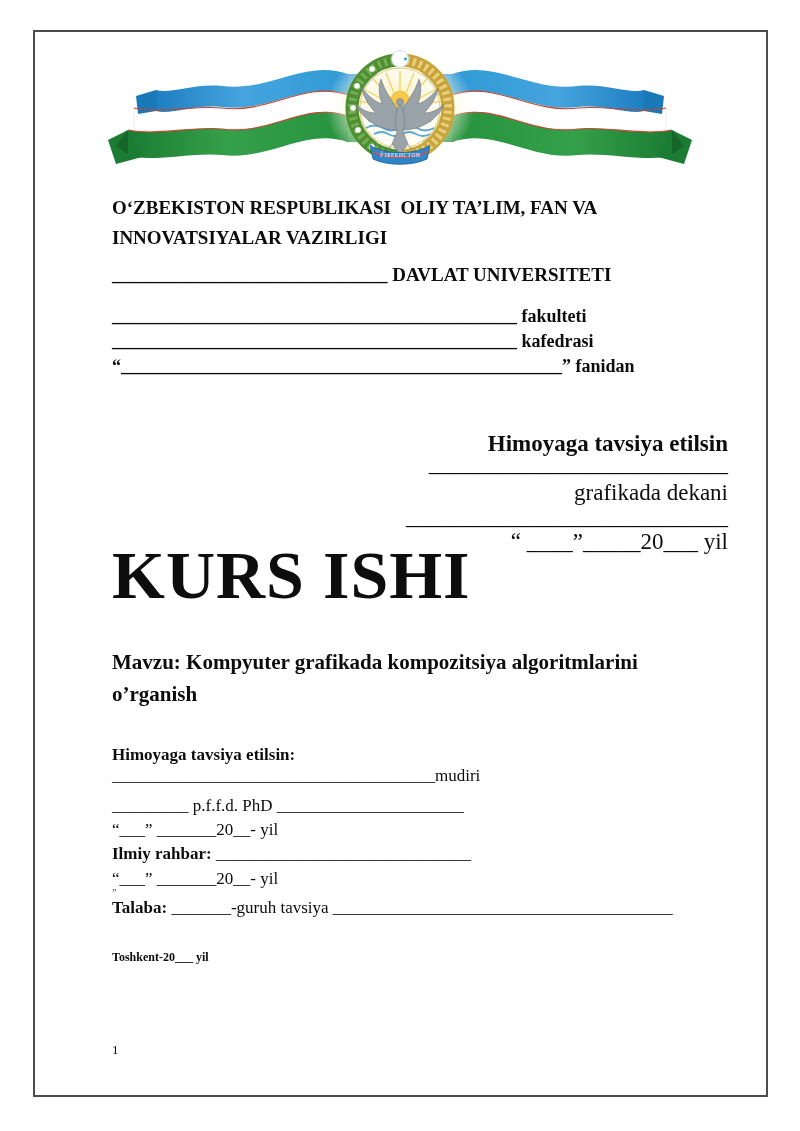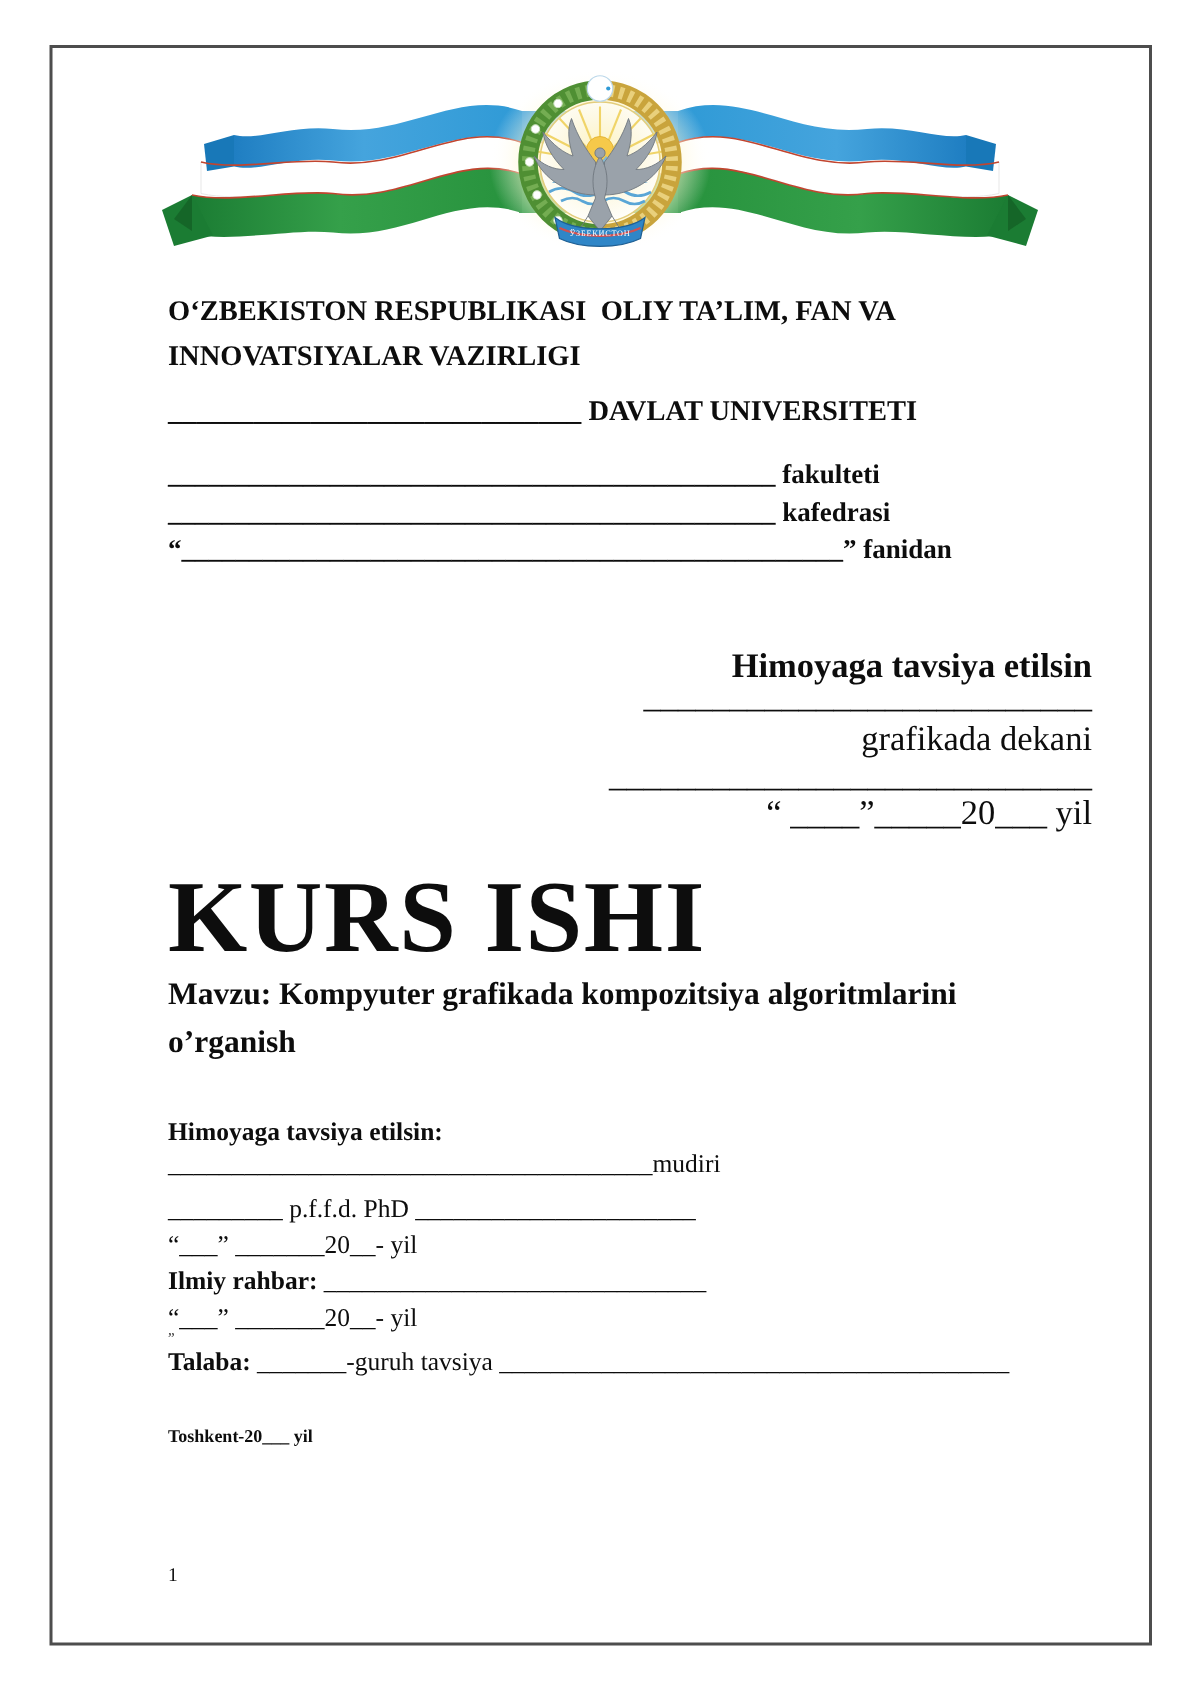--- a/index.html
+++ b/index.html
@@ -150,21 +150,21 @@
 <div class="line centered blankline" style="top:306px">_____________________________________________ fakulteti</div>
 <div class="line centered blankline" style="top:331px">_____________________________________________ kafedrasi</div>
 <div class="line centered blankline" style="top:356px">“_________________________________________________” fanidan</div>
 
 <div class="line right-block b" style="top:431px">Himoyaga tavsiya etilsin</div>
 <div class="line right-block" style="top:451px">__________________________</div>
 <div class="line right-block" style="top:480px">grafikada dekani</div>
 <div class="line right-block" style="top:504px">____________________________</div>
 <div class="line right-block" style="top:529px">“ ____”_____20___ yil</div>
 
-<div class="line centered doc-title" style="top:572px">KURS ISHI</div>
+<div class="line centered doc-title" style="top:536px">KURS ISHI</div>
 <div class="line centered topic" style="top:650px">Mavzu: Kompyuter grafikada kompozitsiya algoritmlarini</div>
 <div class="line centered topic" style="top:682px">o’rganish</div>
 
 <div class="line left-block b" style="top:745px">Himoyaga tavsiya etilsin:</div>
 <div class="line left-block" style="top:766px">______________________________________mudiri</div>
 <div class="line left-block" style="top:796px">_________ p.f.f.d. PhD ______________________</div>
 <div class="line left-block" style="top:820px">“___” _______20__- yil</div>
 <div class="line left-block" style="top:844px"><span class="b">Ilmiy rahbar:</span><span> ______________________________</span></div>
 <div class="line left-block" style="top:869px">“___” _______20__- yil</div>
 <div class="line left-block stray" style="top:887px">”</div>

